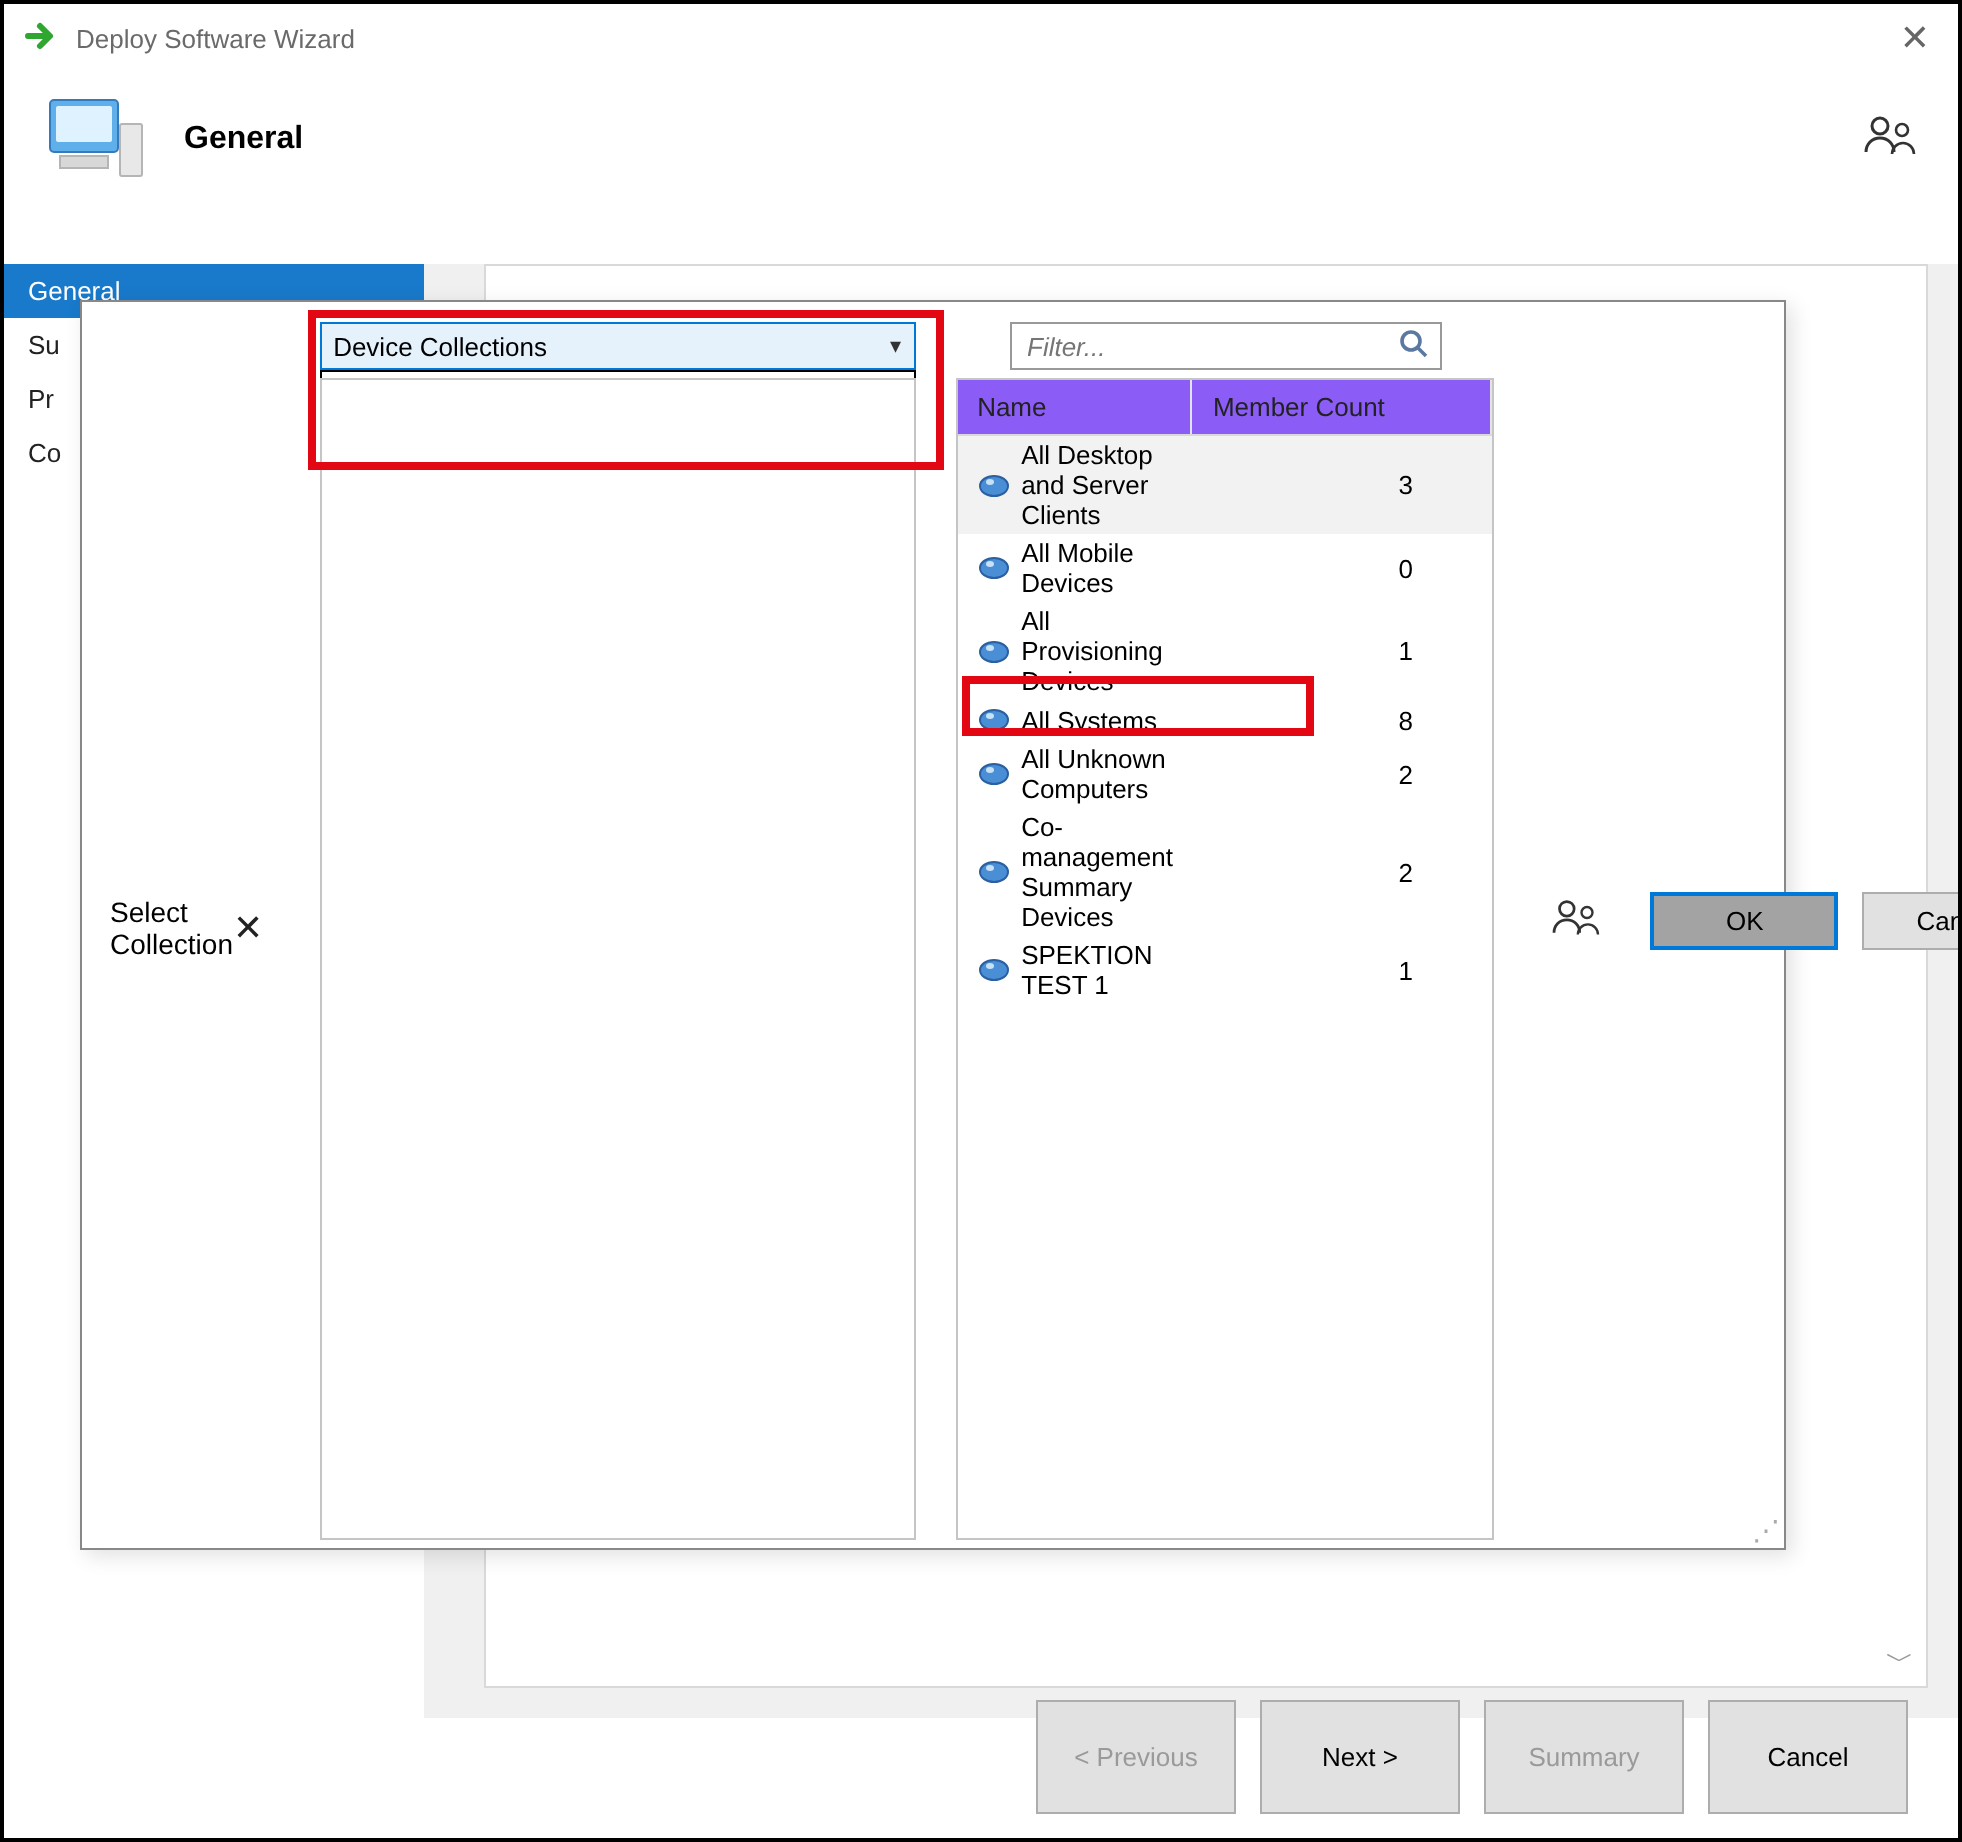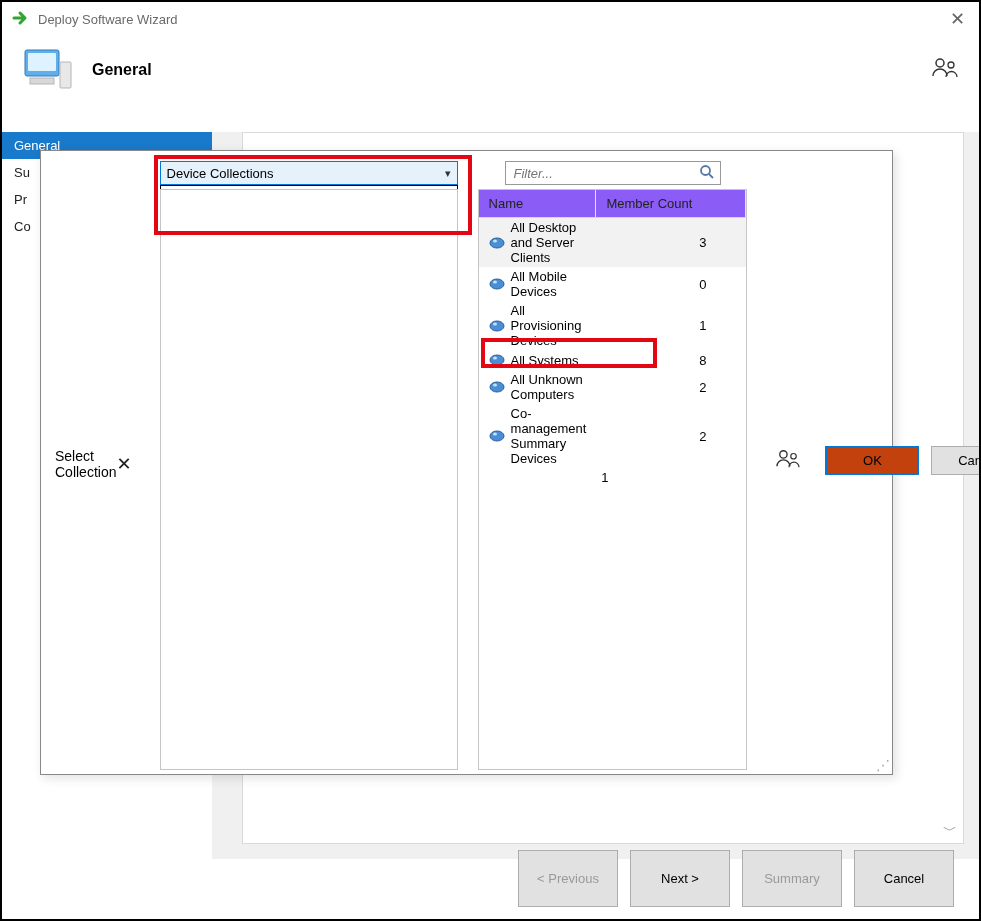--- a/index.html
+++ b/index.html
@@ -256,21 +256,21 @@
     .modal-footer {
       display: flex;
       align-items: center;
       padding: 8px 14px 12px 14px;
       gap: 12px;
     }
     .modal-footer .spacer { flex: 1; }
     .btn-ok {
       min-width: 94px;
       padding: 5px 14px;
-      background: #c2410c;
+      background: #a3a3a3;
       border: 2px solid #0078d7;
       cursor: pointer;
       font-family: inherit;
       font-size: 13px;
     }
     .btn-plain {
       min-width: 94px;
       padding: 6px 14px;
       background: #e1e1e1;
       border: 1px solid #adadad;
@@ -456,20 +456,30 @@
                     <ellipse cx="8" cy="8" rx="7" ry="5" fill="#4a8ed6"></ellipse>
                     <ellipse cx="8" cy="8" rx="7" ry="5" fill="none" stroke="#2a5fa0" stroke-width="1"></ellipse>
                     <ellipse cx="6" cy="6" rx="2" ry="1.5" fill="#c7e1f7"></ellipse>
                   </svg>
                 </span>
                 <span>Co-management Summary Devices</span>
               </div>
               <div class="c-count">2</div>
             </div>
             <div class="list-row">
+              <div class="c-name">
+                <span class="collection-icon">
+                  <svg width="16" height="16" viewBox="0 0 16 16">
+                    <ellipse cx="8" cy="8" rx="7" ry="5" fill="#4a8ed6"></ellipse>
+                    <ellipse cx="8" cy="8" rx="7" ry="5" fill="none" stroke="#2a5fa0" stroke-width="1"></ellipse>
+                    <ellipse cx="6" cy="6" rx="2" ry="1.5" fill="#c7e1f7"></ellipse>
+                  </svg>
+                </span>
+                <span>SPEKTION TEST 1</span>
+              </div>
               <div class="c-count">1</div>
             </div>
           </div>
         <div class="highlight-box" style="top:148px; left:2px; width:176px; height:30px;"></div>
       </div>
     </div>
   </div>
 
   <div class="modal-footer">
     <span>

